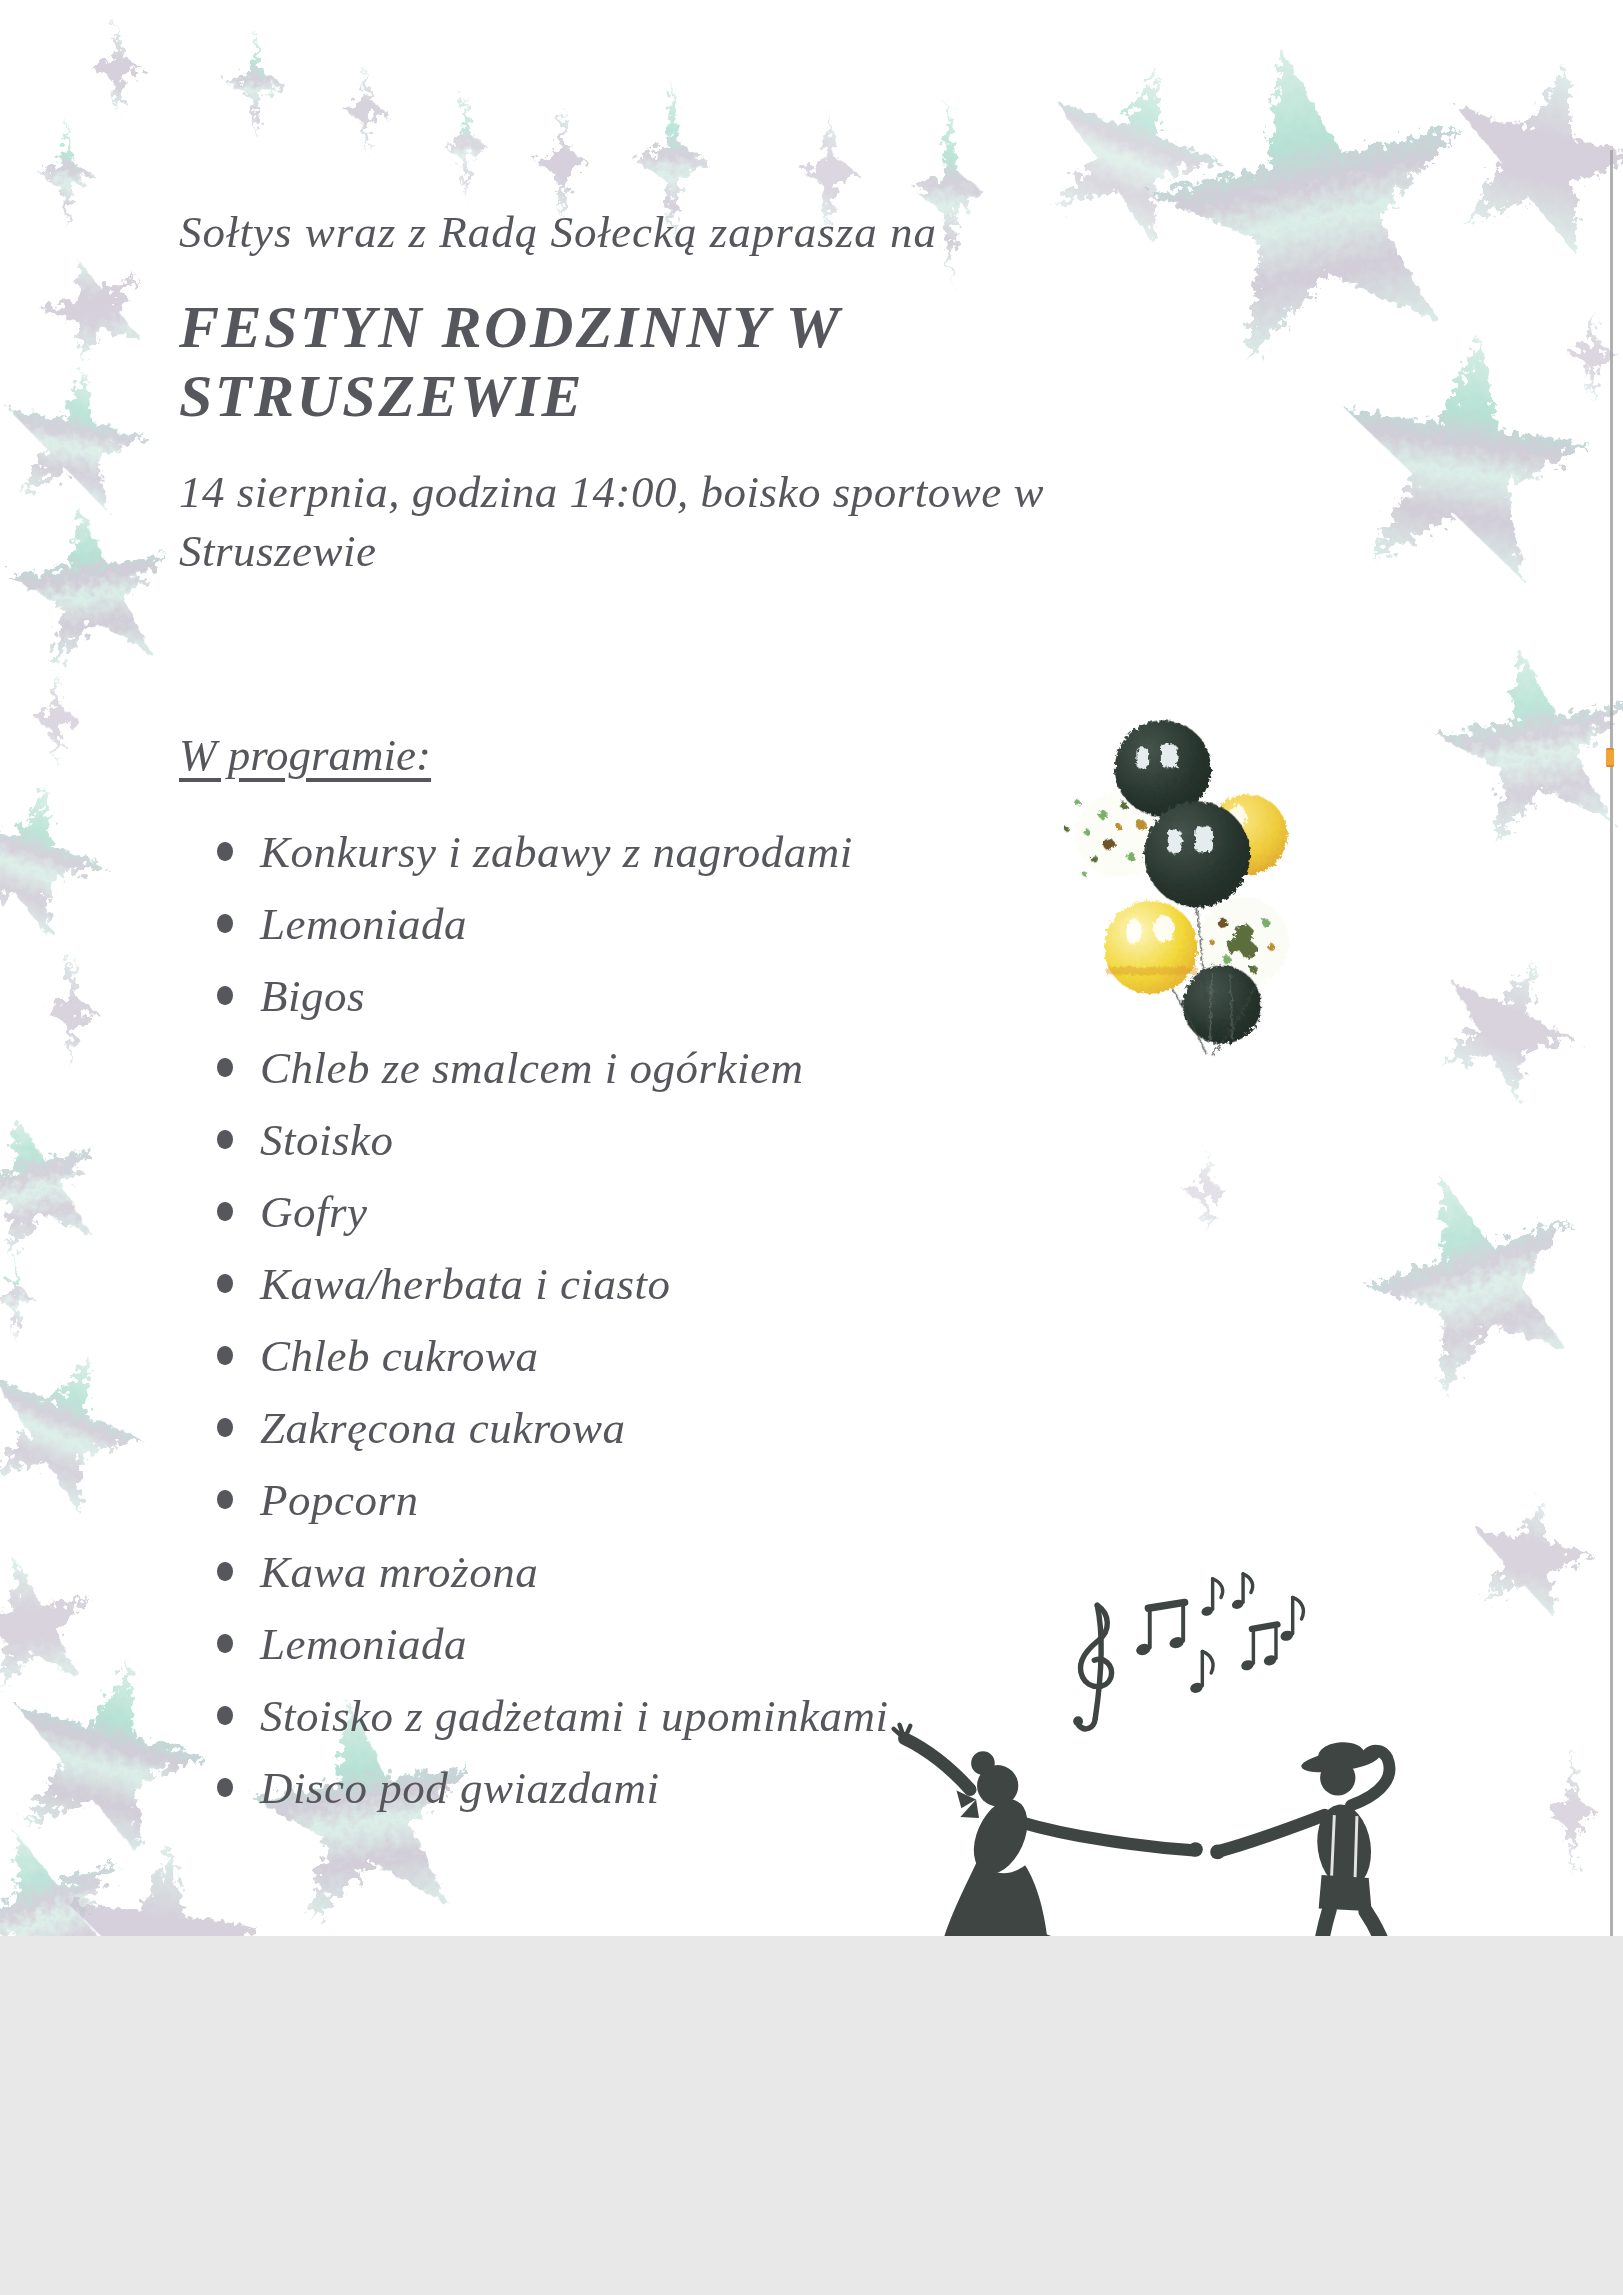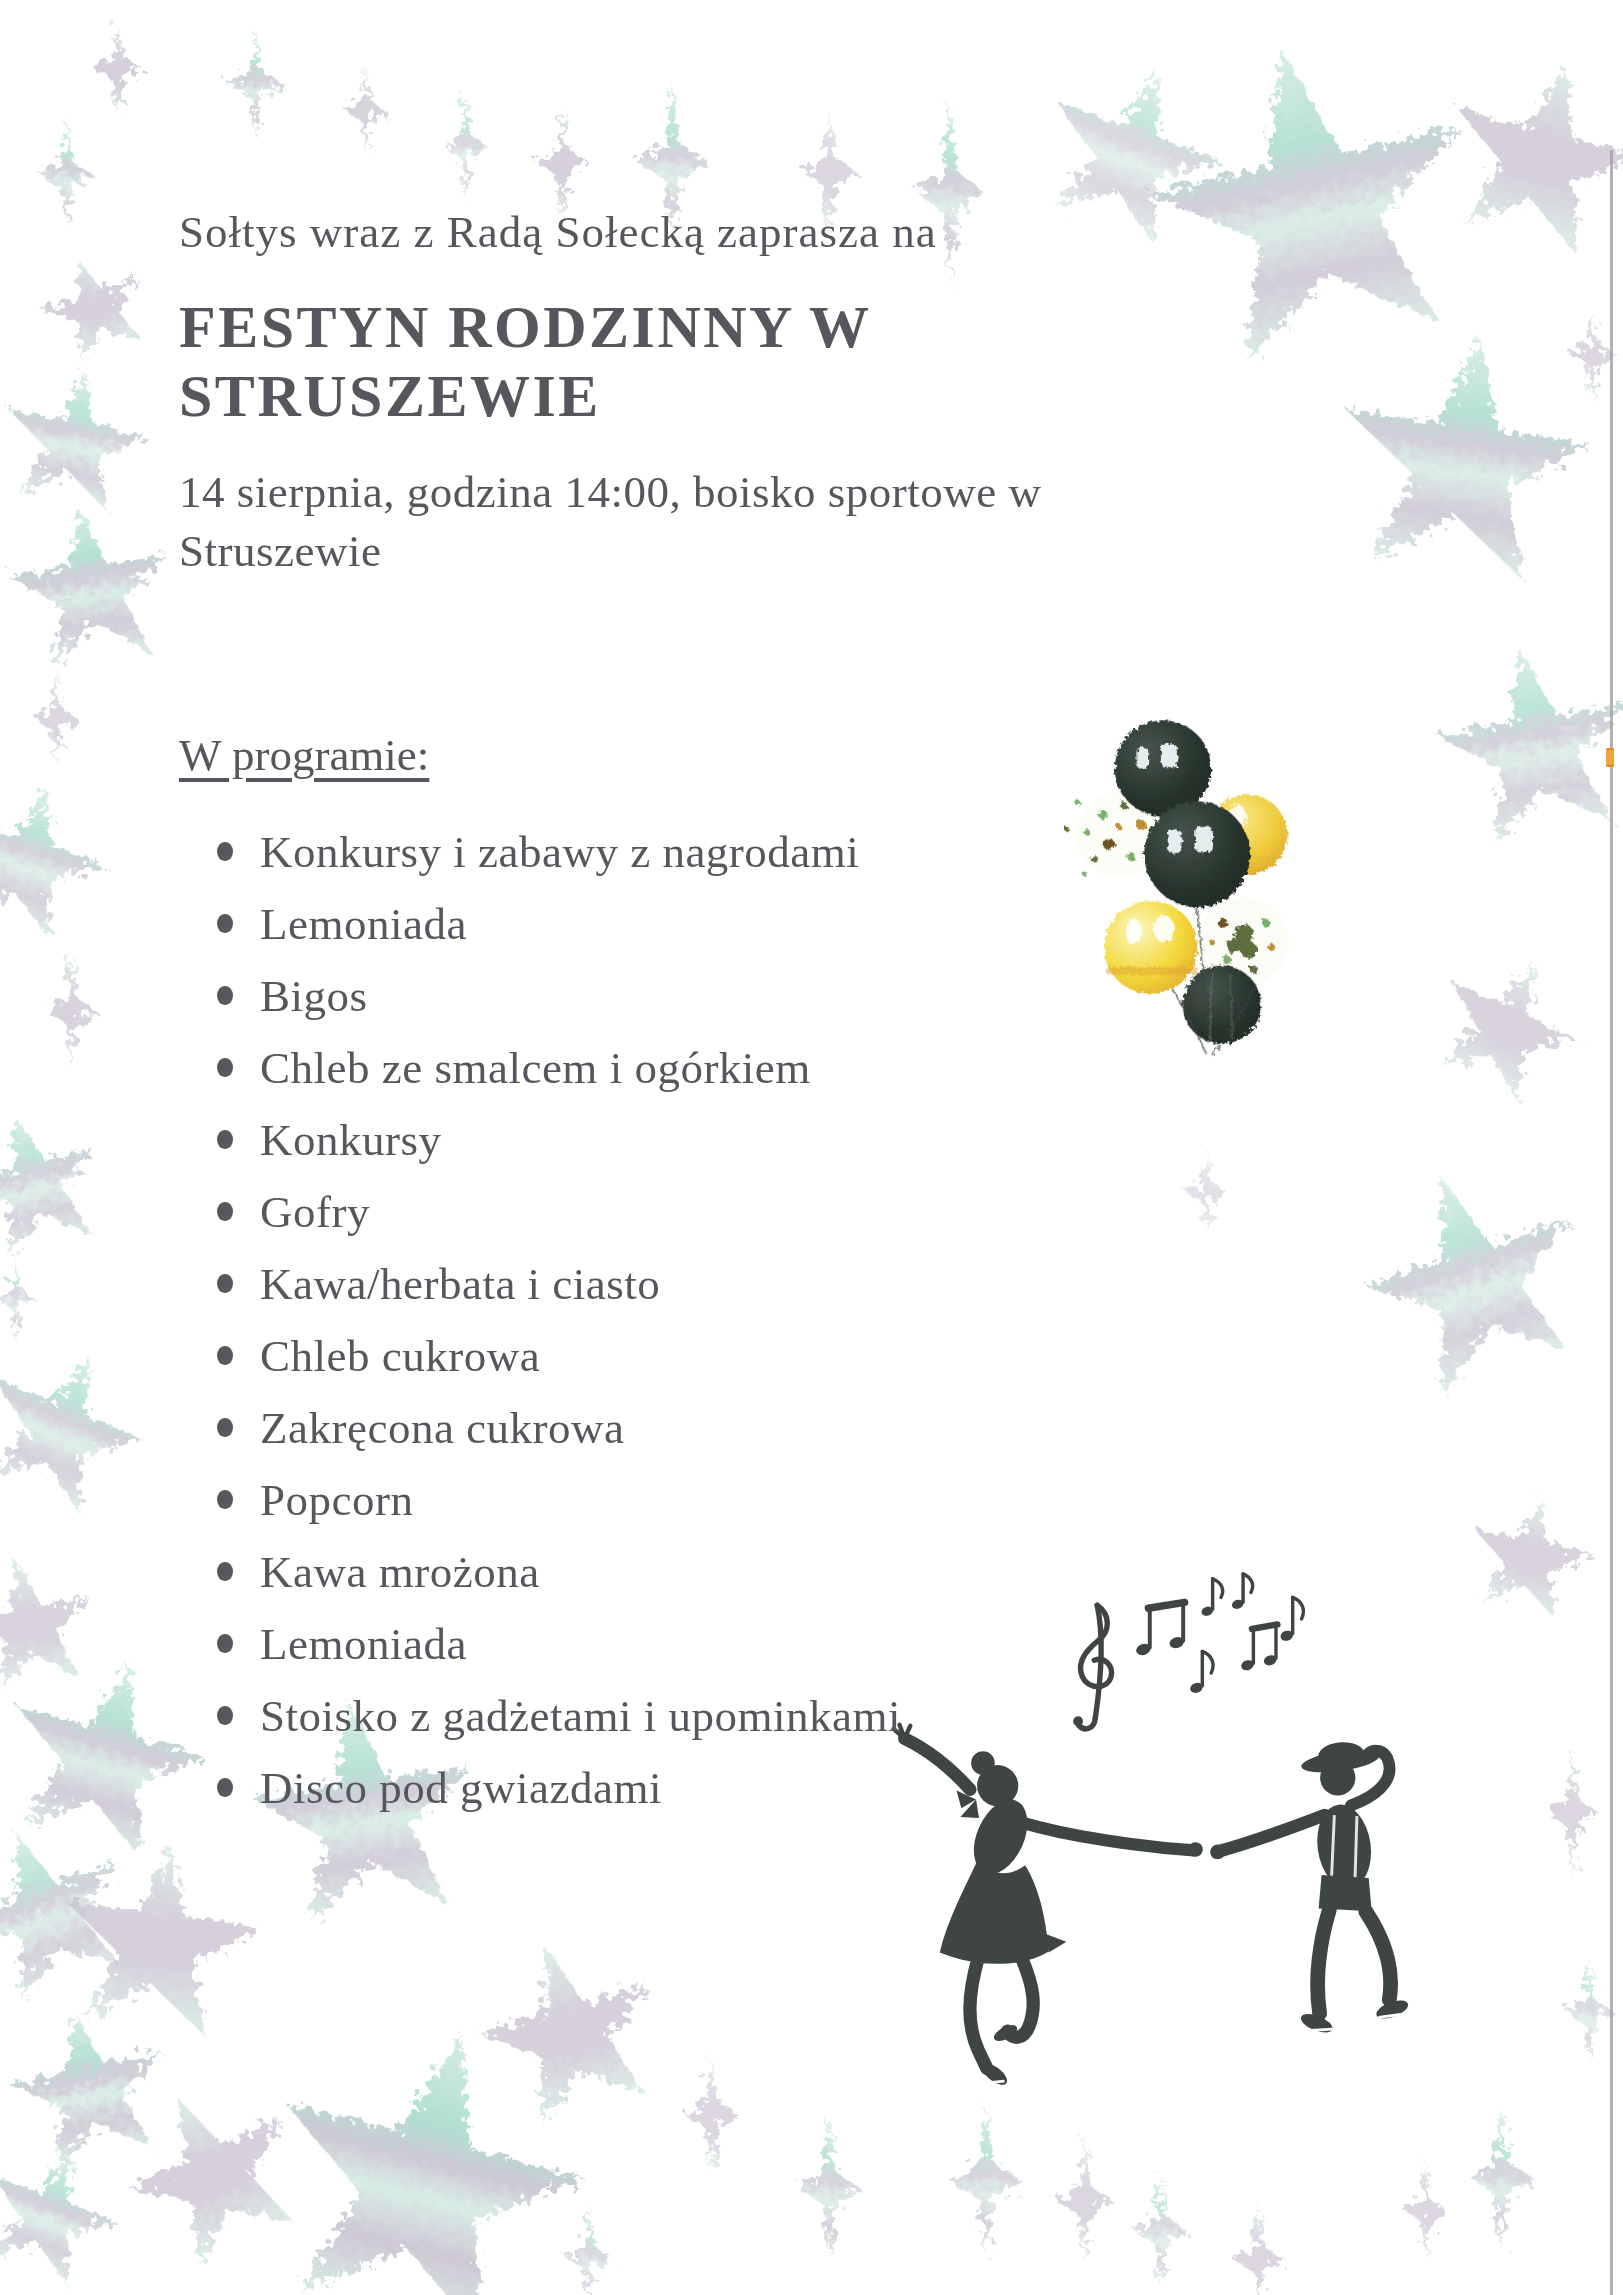--- a/index.html
+++ b/index.html
@@ -1,22 +1,23 @@
 <!DOCTYPE html>
 <html style="--page-bg: #ffffff; --ink: #56575c; --star-mint: #cfe9e0; --star-teal: #9ed8c6; --star-lavender: #c3bccb; --balloon-black: #26332c; --balloon-black-light: #46554d; --balloon-yellow: #f2d839; --balloon-yellow-pale: #fdf7c0; --balloon-orange-shade: #dd9f2f; --confetti-green: #7cb06a; --confetti-olive: #5c6e3a; --confetti-gold: #bb8f33; --confetti-brown: #6d5426; --silhouette: #3e4542; --scan-line-gray: #a3a3a3; --scan-line-orange: #f0a43a;font-size:7.9px"><head>
 <meta charset="utf-8">
 <style>
   html,body{margin:0;padding:0;background:#e8e8e8;}
   .page{
     position:relative;
-    width:1623px;height:2295px;
+    width:1623px;height:1936px;
     background:var(--page-bg,#ffffff);
     overflow:hidden;
     font-family:"Liberation Serif", serif;
     color:var(--ink,#56575c);
+    font-style:italic;
   }
   .stars-layer{position:absolute;left:0;top:0;z-index:0;}
   .scan-line{
     position:absolute;left:1610px;top:150px;width:2.5px;height:2146px;
     background:var(--scan-line-gray,#a3a3a3);opacity:.85;z-index:1;
   }
   .scan-tick{
     position:absolute;left:1606px;top:748px;width:7.9px;height:14.7px;
     background:var(--scan-line-orange,#f0a43a);
     border-top:2.5px solid #e2882a;border-bottom:2.5px solid #e2882a;
@@ -137,21 +138,21 @@
   <div class="content">
     <p class="intro">Sołtys wraz z Radą Sołecką zaprasza na</p>
     <h1 class="title">FESTYN RODZINNY W STRUSZEWIE</h1>
     <p class="details"><span>14 sierpnia, godzina 14:00, boisko sportowe w</span><br><span>Struszewie</span></p>
     <h2 class="program-heading">W programie:</h2>
     <ul class="program-list">
       <li>Konkursy i zabawy z nagrodami</li>
       <li>Lemoniada</li>
       <li>Bigos</li>
       <li>Chleb ze smalcem i ogórkiem</li>
-      <li>Konkursy</li>
+      <li>Stoisko</li>
       <li>Gofry</li>
       <li>Kawa/herbata i ciasto</li>
       <li>Chleb cukrowa</li>
       <li>Zakręcona cukrowa</li>
       <li>Popcorn</li>
       <li>Kawa mrożona</li>
       <li>Lemoniada</li>
       <li>Stoisko z gadżetami i upominkami</li>
       <li>Disco pod gwiazdami</li>
     </ul>

